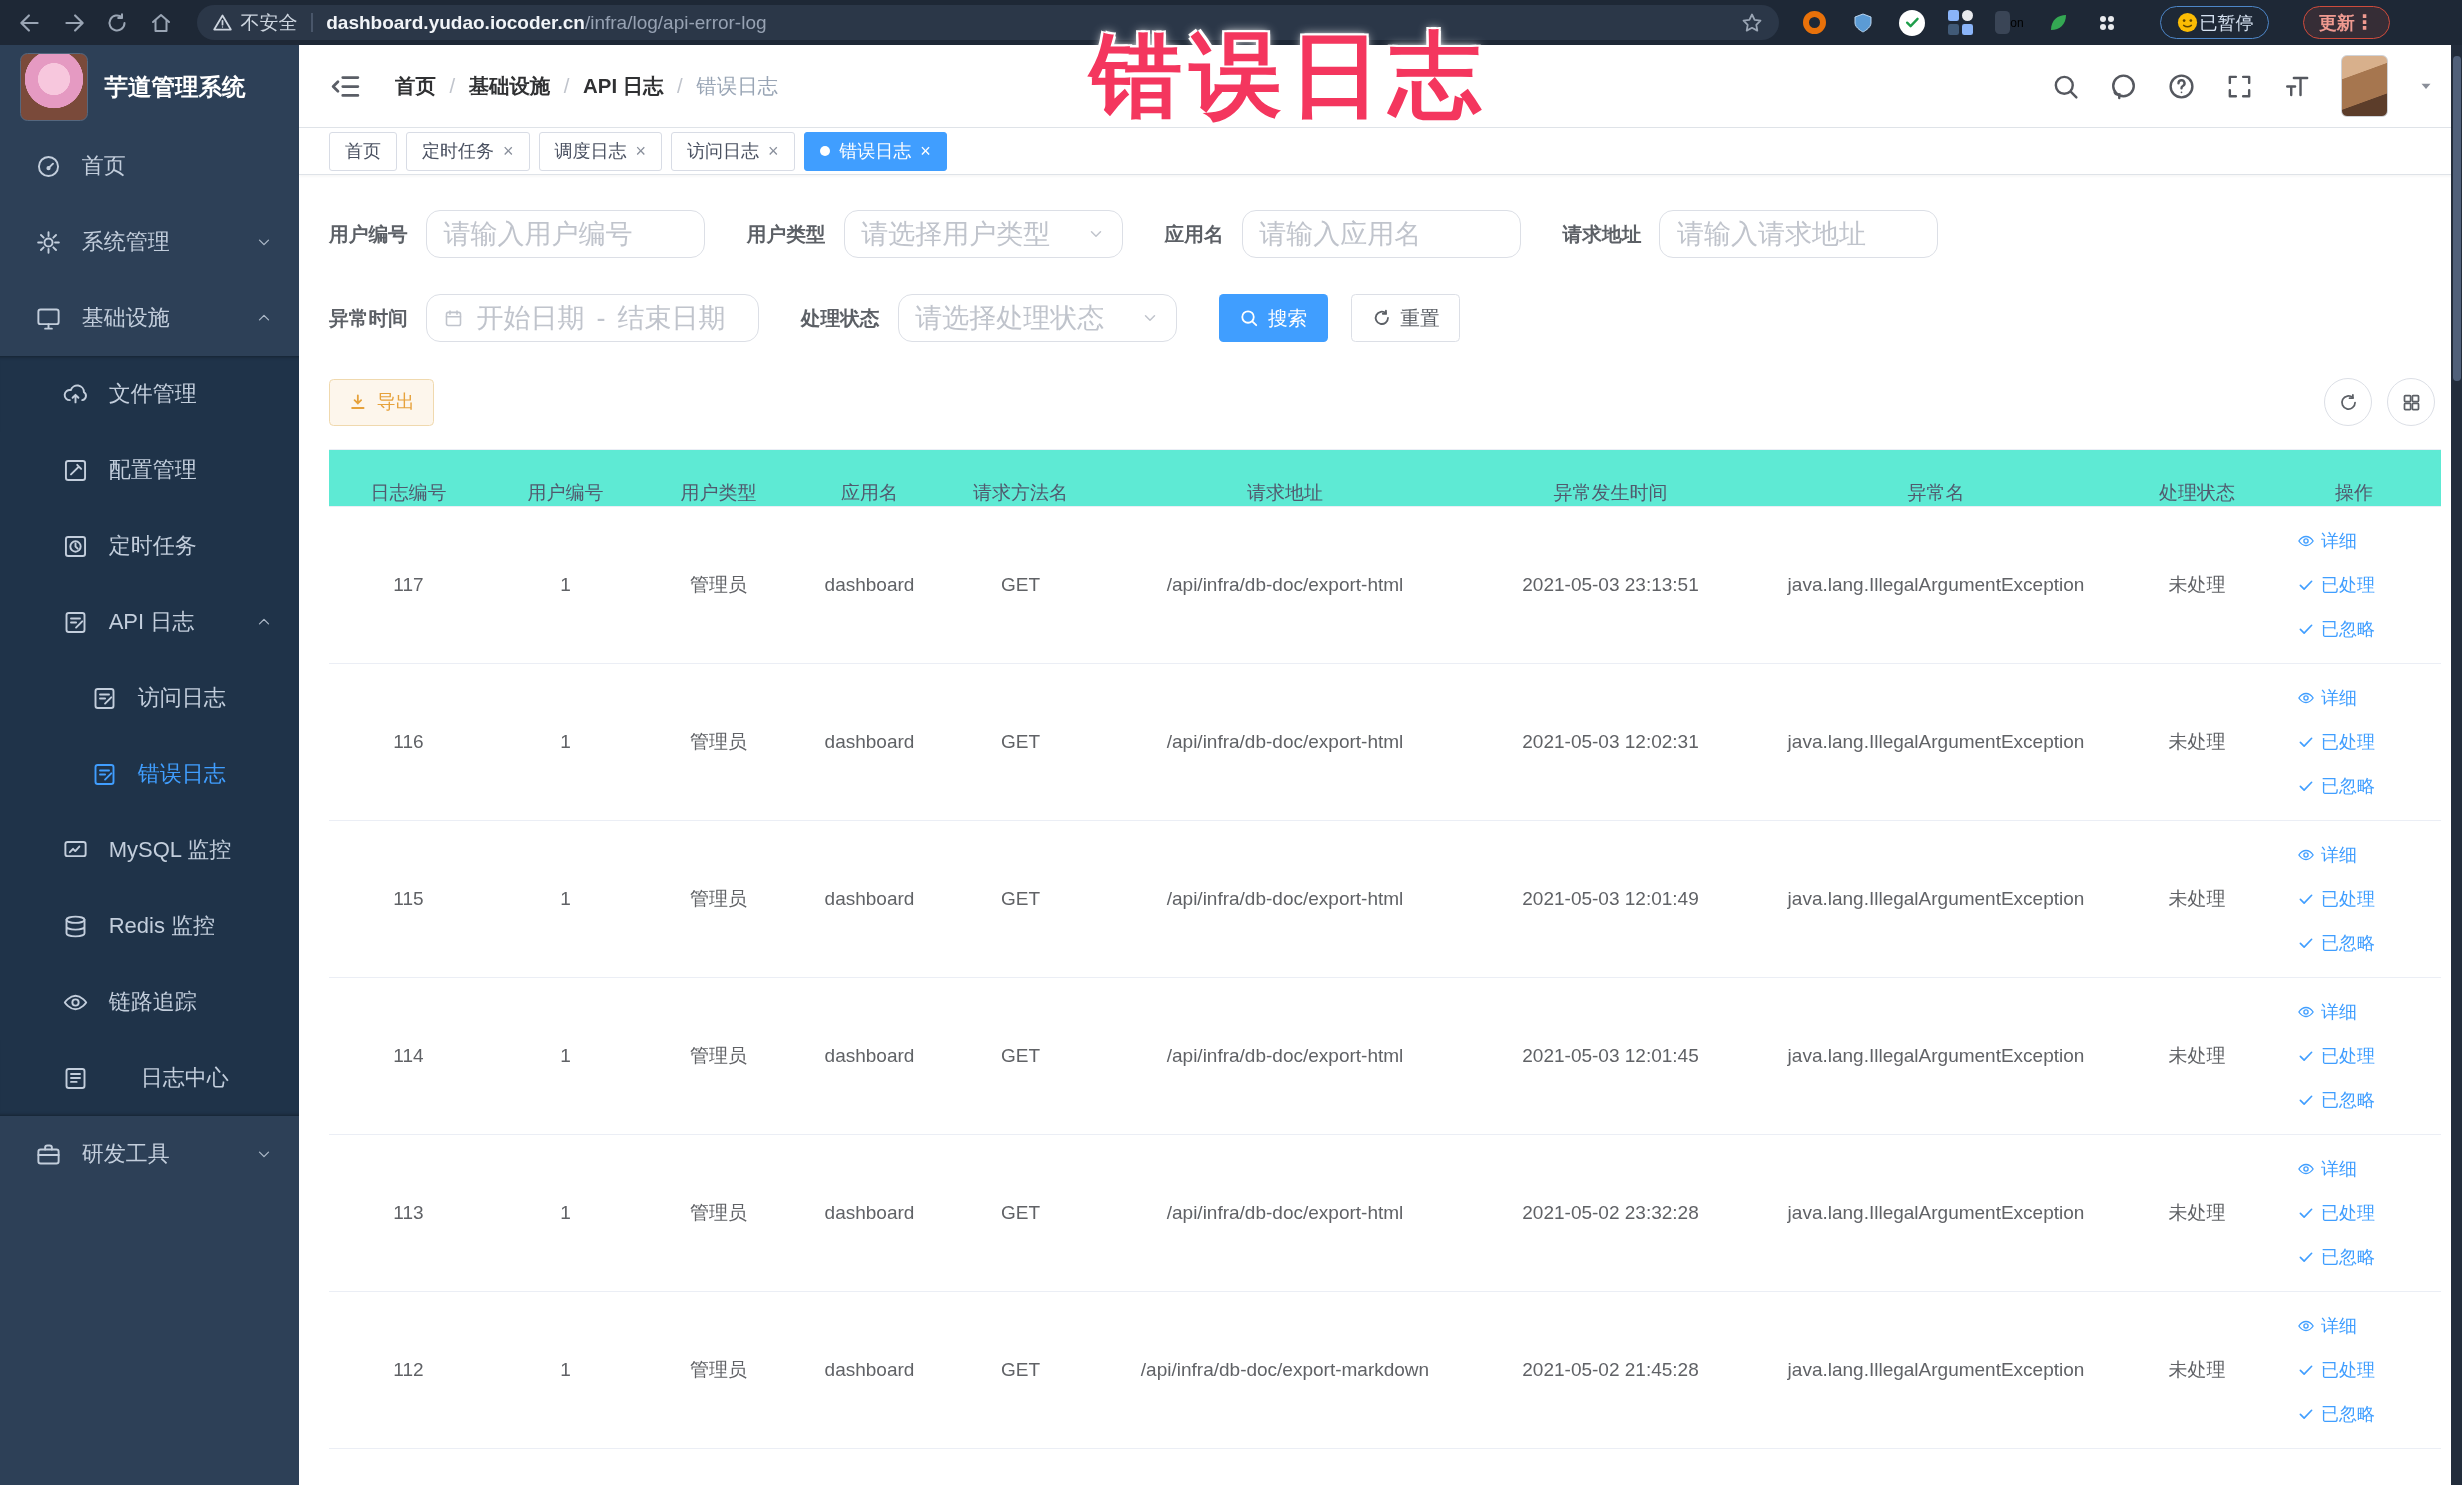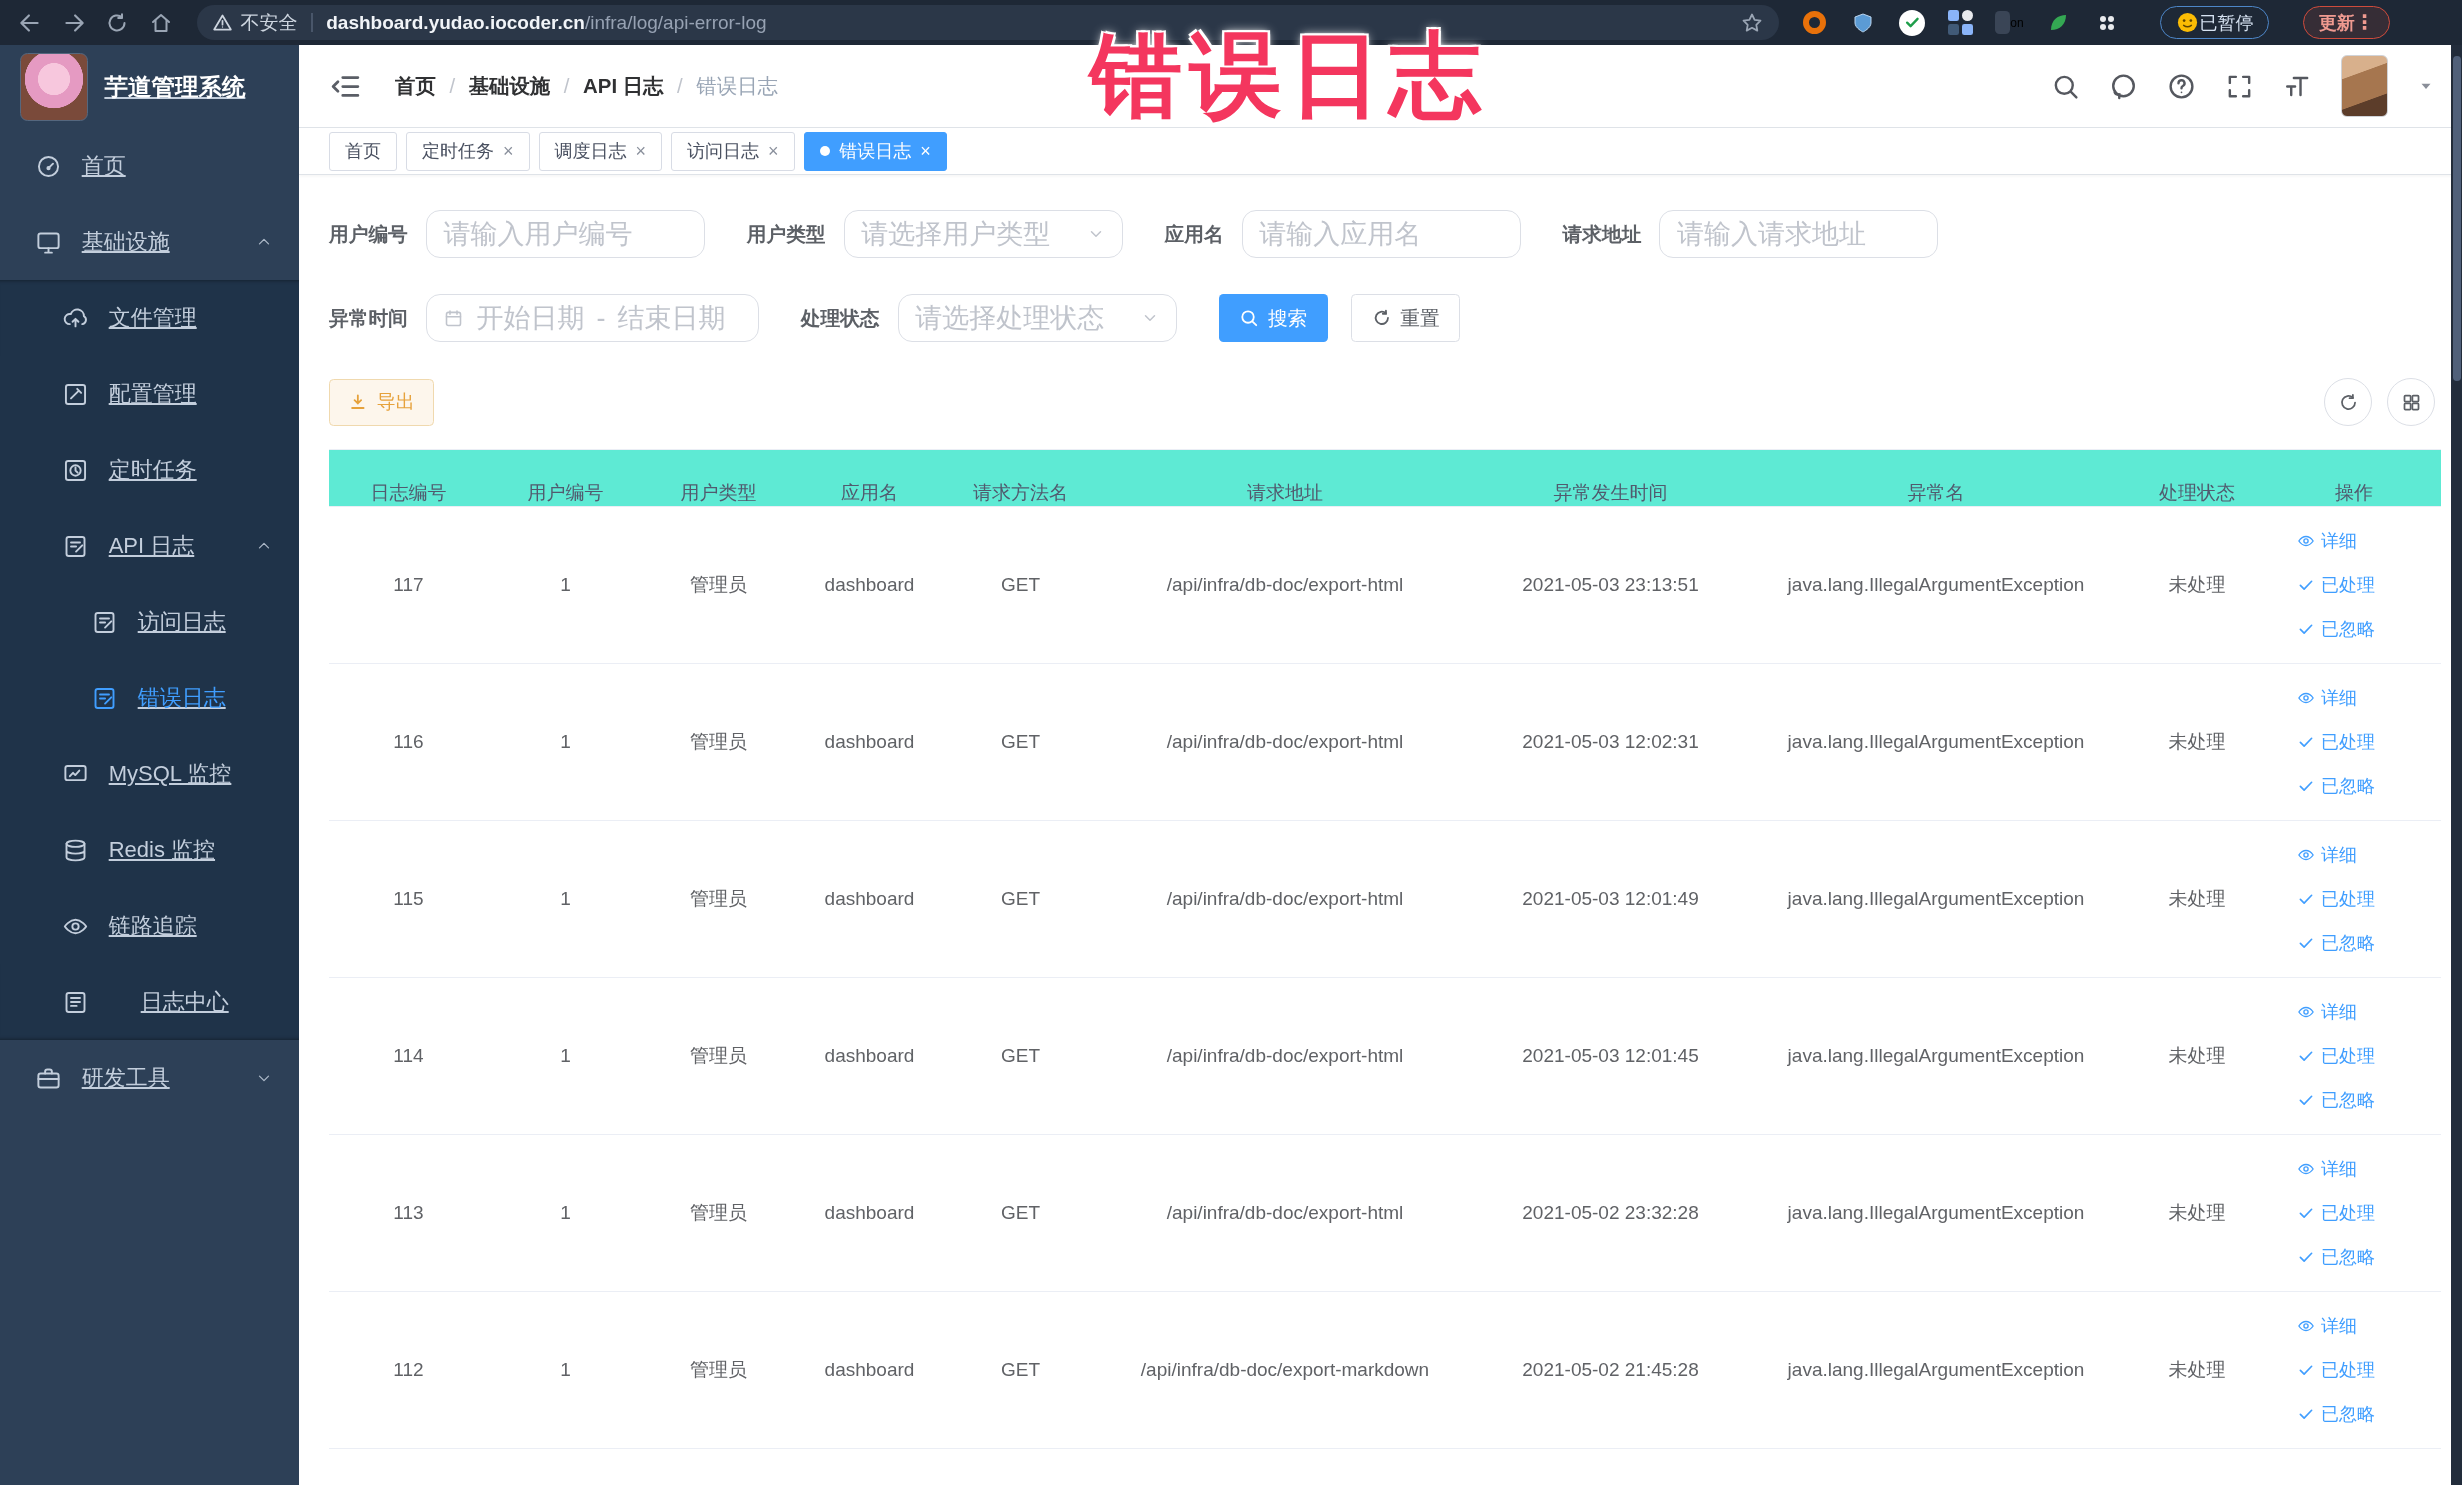--- a/index.html
+++ b/index.html
@@ -27,21 +27,21 @@
   .gridx i:nth-child(3){ background:#415a77; }
   .proxy { width:26px; height:23px; background:#3a4556; border-radius:4.5px; }
   .pill { height:33px; border-radius:16.7px; display:flex; align-items:center; padding:0 15px; font-size:18px; flex:none; }
   .pill.paused { border:1.5px solid #4d86c8; color:#d7e3f2; margin-left:19.7px; }
   .face { width:23px; height:23px; }
   .pill.update { border:1.5px solid #cf4b3c; background:rgba(207,75,60,.14); color:#ef9a90; margin-left:13.6px; font-weight:bold; }
   .pill.update .dots { letter-spacing:0; font-size:19.7px; color:#ef9a90; font-weight:bold; }
 
   
   .app { flex:1; display:flex; min-height:0; }
-  .sidebar { width:299px; flex:none; background:#2d4057; color:#c3cedc; display:flex; flex-direction:column; overflow:hidden;text-decoration:underline; }
+  .sidebar { width:299px; flex:none; background:#2d4057; color:#c3cedc; display:flex; flex-direction:column; overflow:hidden; }
   .logo-row { height:83px; display:flex; align-items:center; padding-left:19.7px; gap:16.7px; flex:none; }
   .logo-img { width:68px; height:68px; border-radius:7.6px; background:radial-gradient(circle at 50% 38%, #f7c7dd 0 30%, #e59ac2 31% 55%, #7a4a3a 56% 100%); border:0.8px solid #55677e; }
   .logo-title { color:#fff; font-size:23.5px; font-weight:bold; }
   .menu { flex:1; }
   .menu-item { height:76px; display:flex; align-items:center; font-size:22px; cursor:pointer; }
   .menu-item .mi-icon { width:27px; height:27px; margin-right:19.7px; flex:none; }
   .menu-item .mi-icon svg { width:27px; height:27px; }
   .menu-item .mi-chevron { margin-left:auto; margin-right:26px; width:18px; height:18px; opacity:.85; }
   .menu-item .mi-chevron svg { width:18px; height:18px; }
   .lvl1 { padding-left:35px; }
@@ -225,20 +225,34 @@
       <nav class="menu">
           <div class="menu-item lvl1">
             <span class="mi-icon">
               <svg viewBox="0 0 24 24" fill="none" stroke="currentColor" stroke-width="1.7" stroke-linecap="round" stroke-linejoin="round">
                 <circle cx="12" cy="12" r="8.5"></circle>
                 <path d="M12 13.5l4-4"></path>
                 <circle cx="12" cy="13.5" r="1" fill="currentColor"></circle>
               </svg>
             </span>
             <span class="mi-label">首页</span>
+          </div>
+          <div class="menu-item lvl1">
+            <span class="mi-icon">
+              <svg viewBox="0 0 24 24" fill="none" stroke="currentColor" stroke-width="1.7" stroke-linecap="round" stroke-linejoin="round">
+                <circle cx="12" cy="12" r="3.6"></circle>
+                <path d="M12 2.8v3.4M12 17.8v3.4M2.8 12h3.4M17.8 12h3.4M5.3 5.3l2.4 2.4M16.3 16.3l2.4 2.4M18.7 5.3l-2.4 2.4M7.7 16.3l-2.4 2.4"></path>
+              </svg>
+            </span>
+            <span class="mi-label">系统管理</span>
+            <span class="mi-chevron">
+              <svg viewBox="0 0 24 24" fill="none" stroke="currentColor" stroke-width="1.7" stroke-linecap="round" stroke-linejoin="round">
+                <path d="M6 9.5l6 6 6-6"></path>
+              </svg>
+            </span>
           </div>
           <div class="menu-item lvl1">
             <span class="mi-icon">
               <svg viewBox="0 0 24 24" fill="none" stroke="currentColor" stroke-width="1.7" stroke-linecap="round" stroke-linejoin="round">
                 <rect x="3" y="4" width="18" height="13" rx="2"></rect>
                 <path d="M9 21h6M12 17v4"></path>
               </svg>
             </span>
             <span class="mi-label">基础设施</span>
             <span class="mi-chevron">

